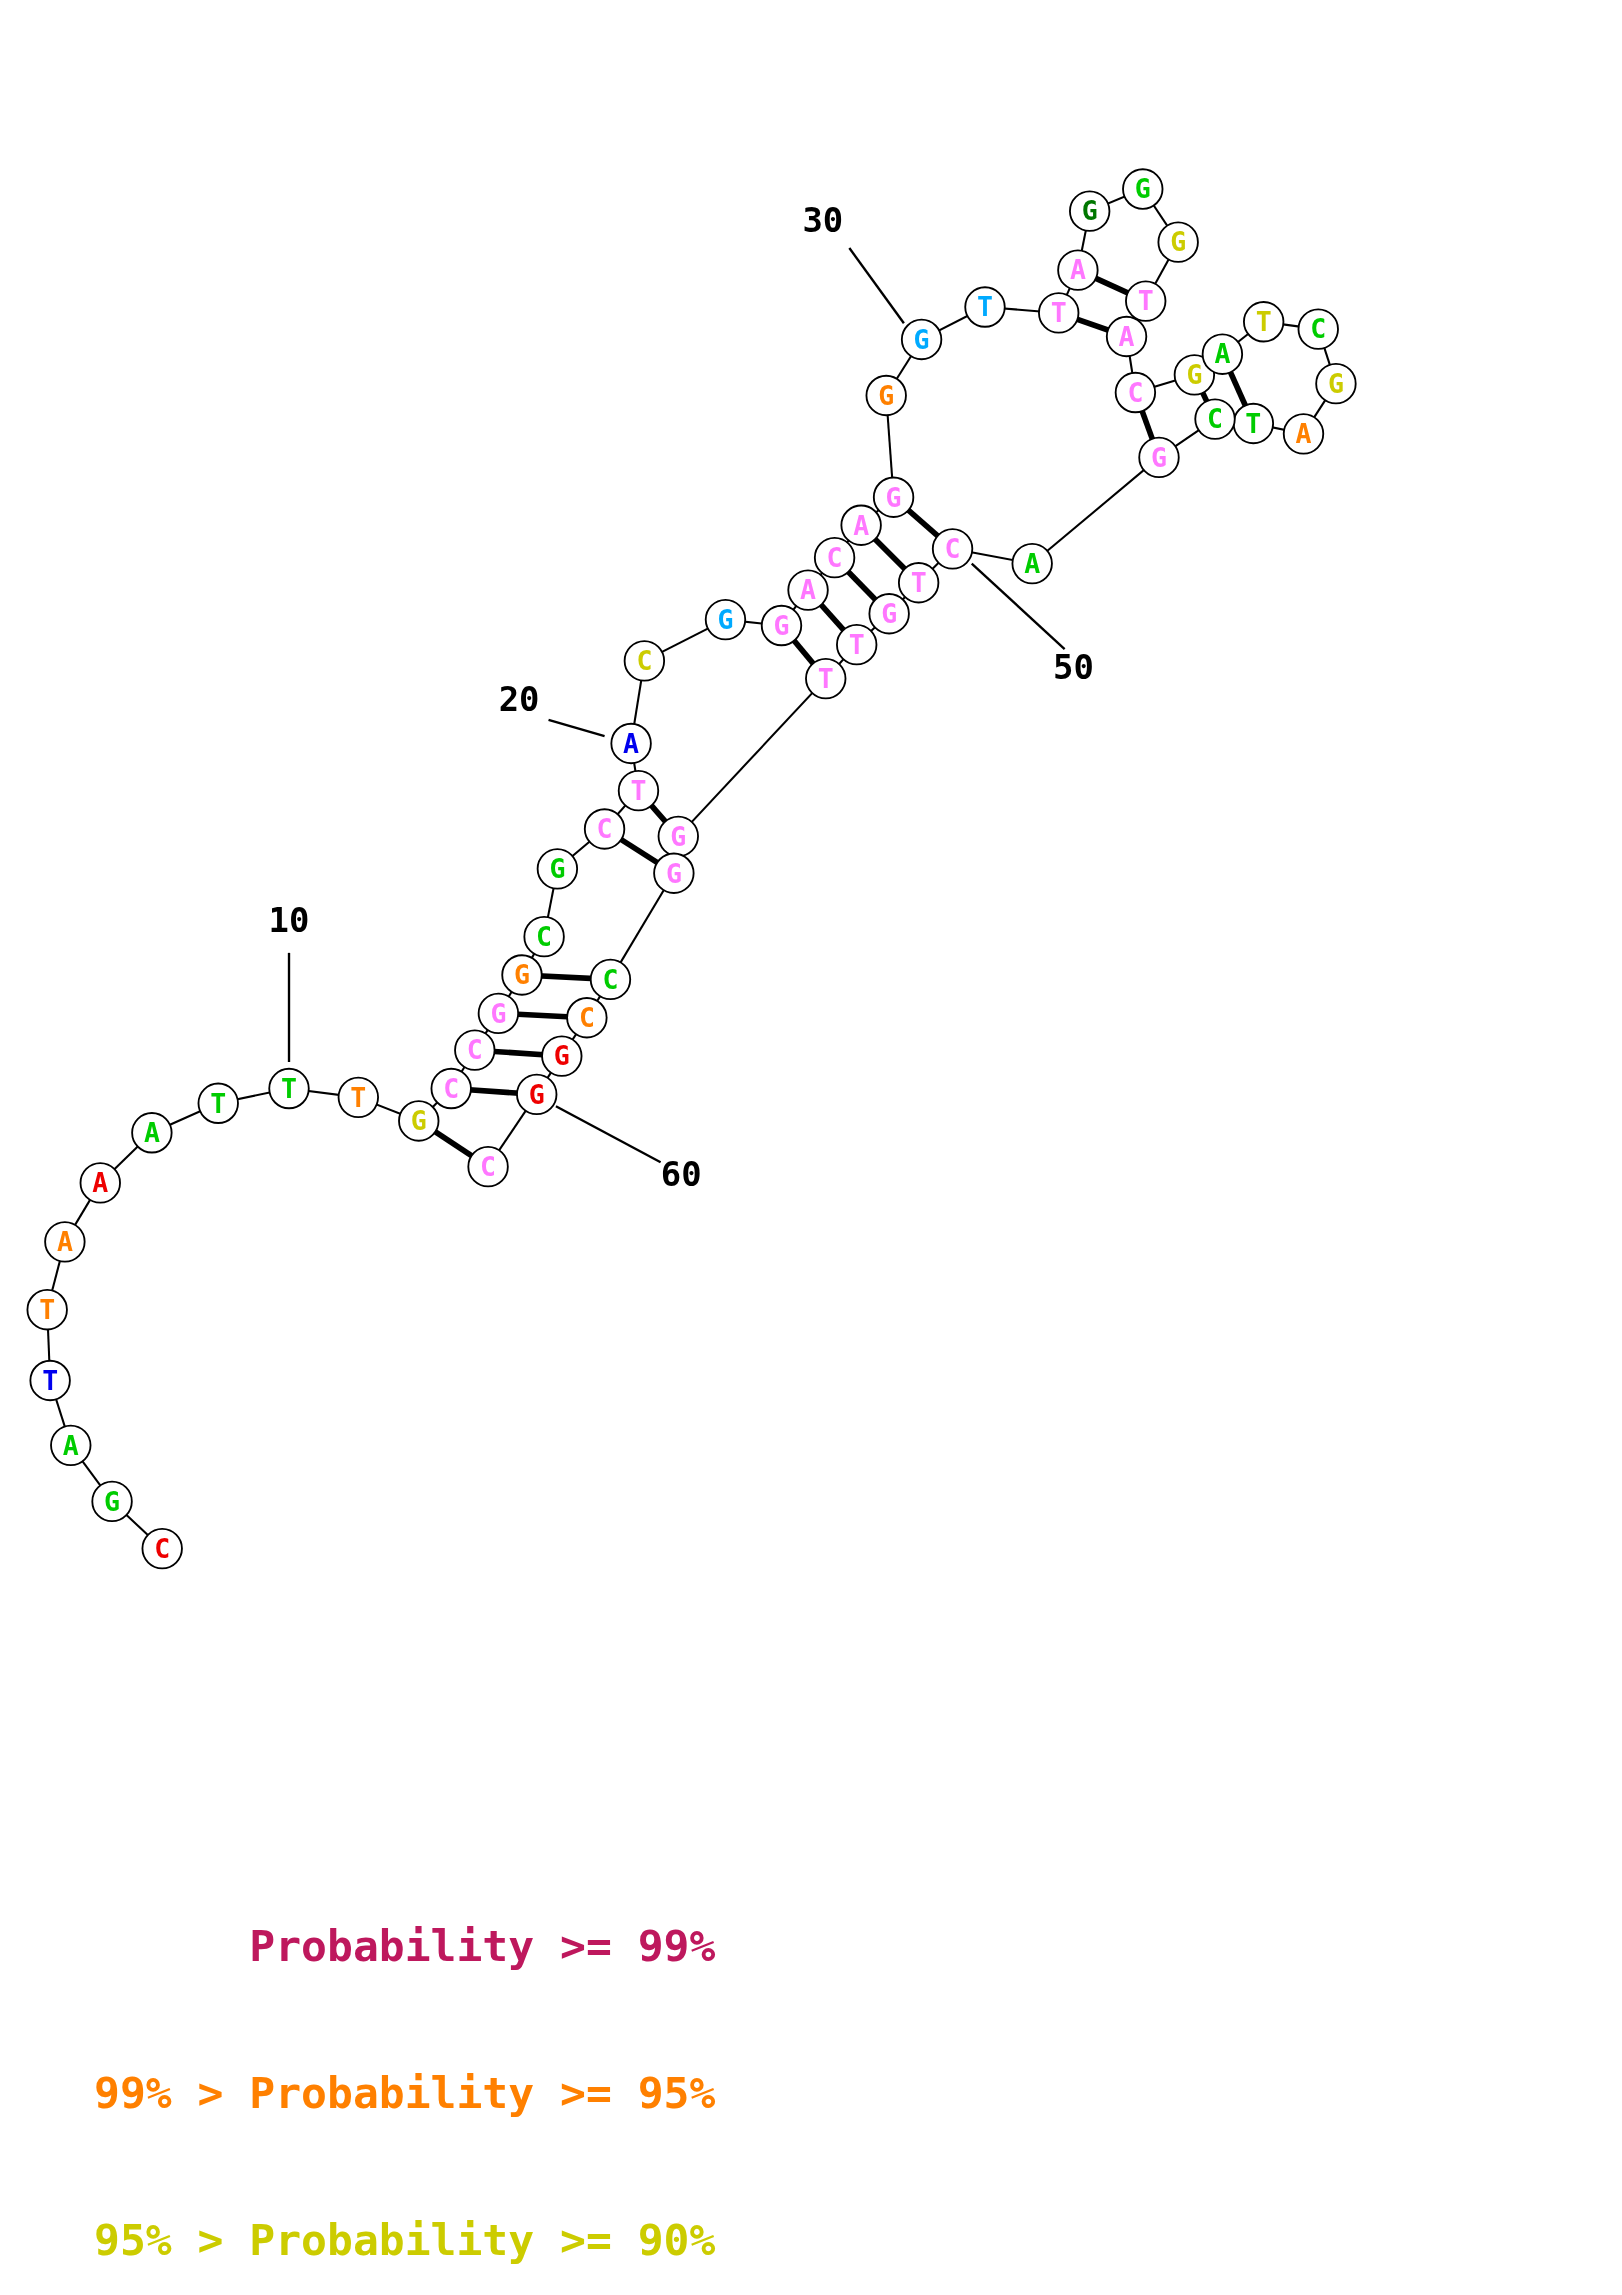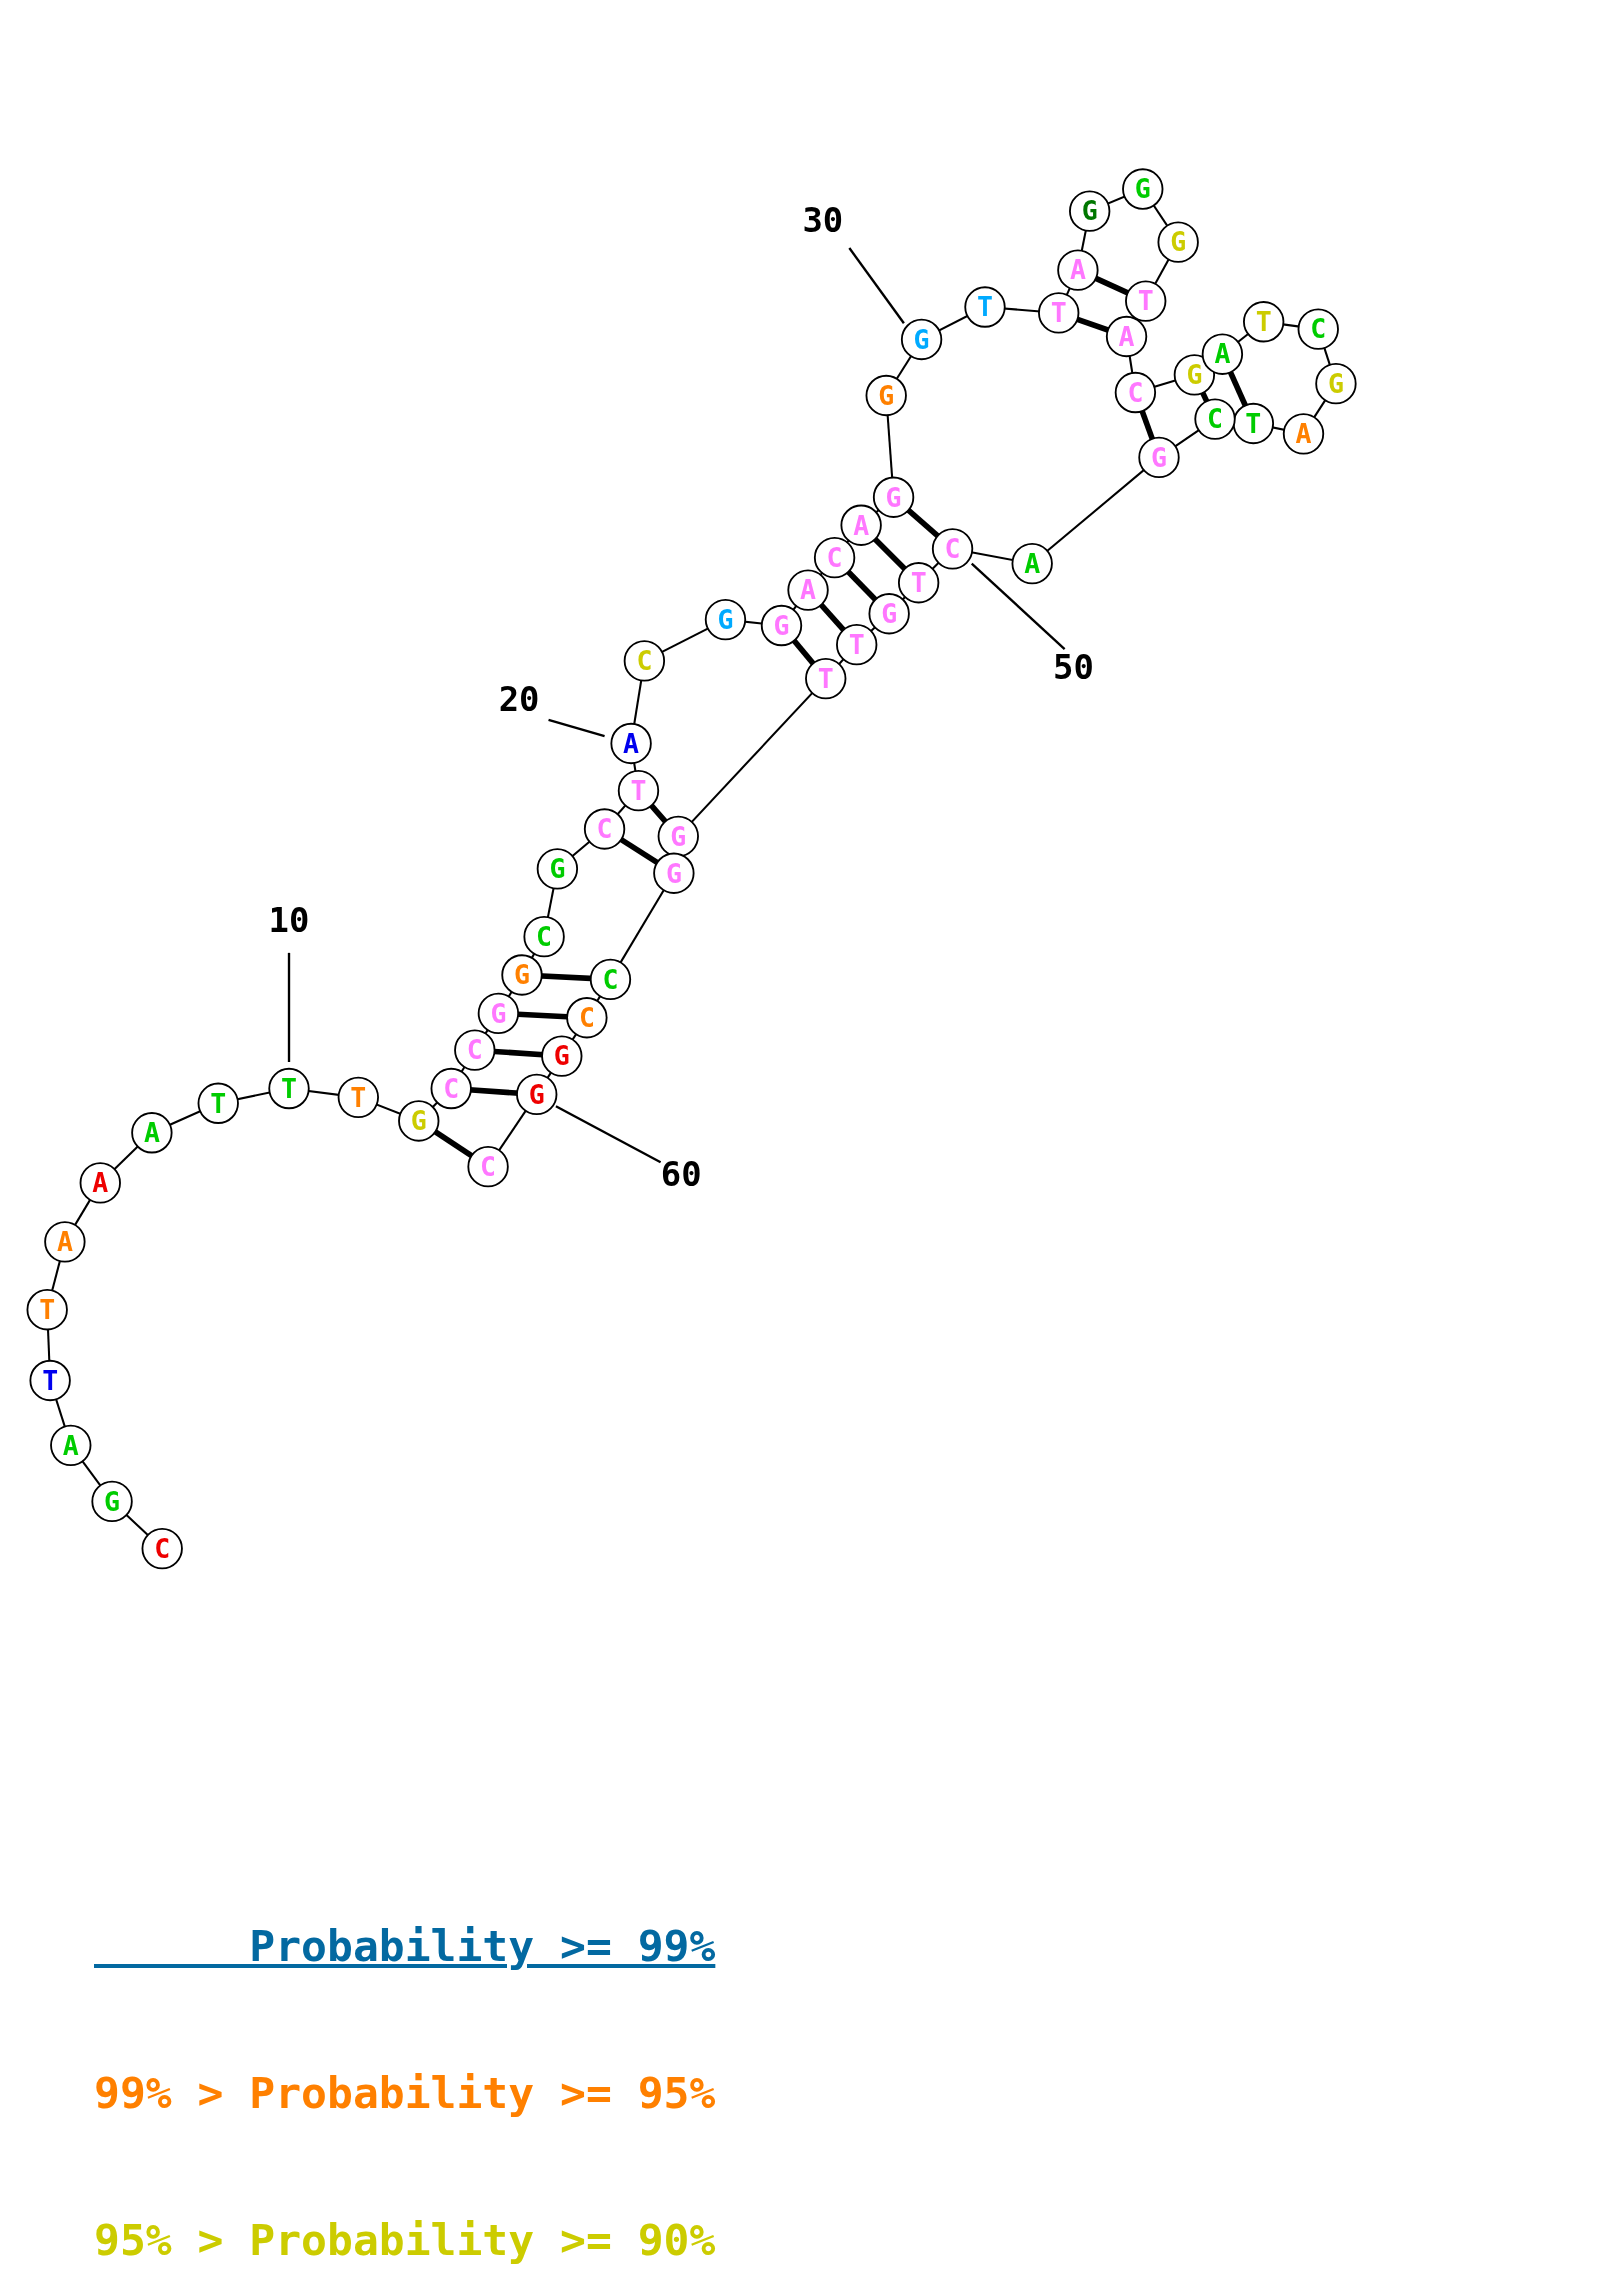--- a/index.html
+++ b/index.html
@@ -356,21 +356,21 @@
         <line x1="576" y1="168" x2="613" y2="219" class="leader"></line>
         <text x="558" y="157" class="pos-label">30</text>
         <line x1="722" y1="440" x2="659" y2="382" class="leader"></line>
         <text x="728" y="460" class="pos-label">50</text>
         <line x1="448" y1="788" x2="377" y2="750" class="leader"></line>
         <text x="462" y="804" class="pos-label">60</text>
       </g>
   </svg>
 
   <div class="legend">
-    <div class="lrow" style="color: #0369a1; text-decoration: underline;">      Probability &gt;= 99%</div>
+    <div class="lrow" style="color: #be185d;">      Probability &gt;= 99%</div>
     <div class="lrow" style="color: rgb(255, 128, 0);">99% &gt; Probability &gt;= 95%</div>
     <div class="lrow" style="color: rgb(204, 204, 0); text-align: right;">95% &gt; Probability &gt;= 90%</div>
     
     
     
     
     
     
   </div>
 

